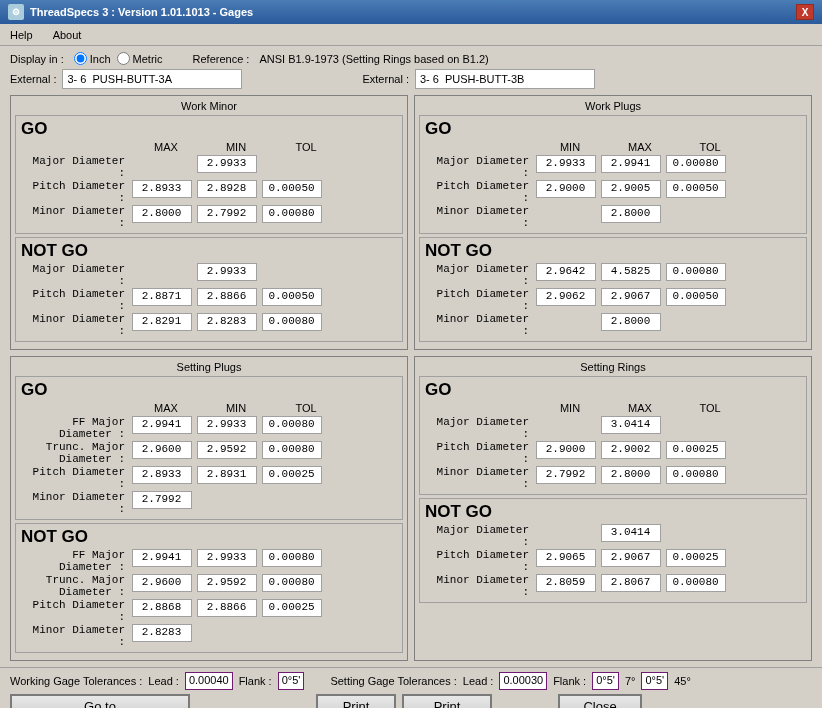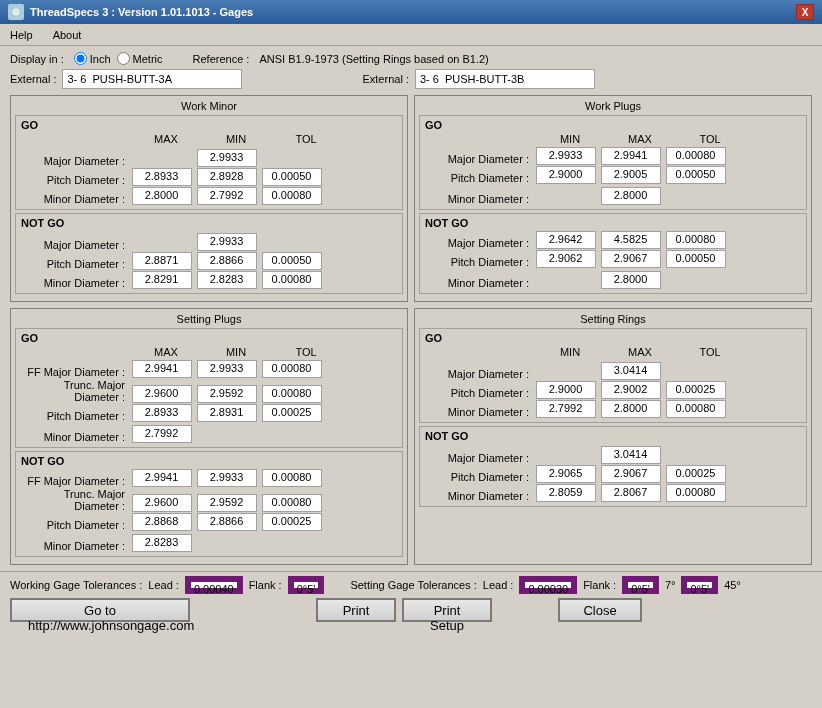--- a/index.html
+++ b/index.html
@@ -82,32 +82,33 @@
       text-align: center;
       font-size: 11px;
       margin-bottom: 3px;
     }
     .subpanel {
       border: 1px solid #a0a0a0;
       background: #d4d0c8;
       padding: 3px 5px;
       margin-bottom: 3px;
     }
-    .go-label { font-size: 11px; font-weight: bold; margin-bottom: 2px; }
+    .go-label { font-size: 17px; font-weight: bold; margin-bottom: 2px; }
     .col-headers {
       display: flex;
       padding-left: 110px;
       gap: 0;
       margin-bottom: 2px;
     }
     .col-h { width: 70px; text-align: center; font-size: 11px; }
     .data-row {
       display: flex;
-      align-items: flex-end;
+      align-items: flex-start;
       margin-bottom: 1px;
+      font-family: Liberation Mono, monospace;
     }
     .row-label { width: 108px; font-size: 11px; text-align: right; padding-right: 4px; }
     .data-cell {
       width: 65px;
       text-align: center;
     }
     .value-box {
       border: 1px solid #a0a0a0;
       background: white;
       padding: 1px 3px;
@@ -124,21 +125,21 @@
       border-top: 1px solid #a0a0a0;
     }
     .tolerances-row {
       display: flex;
       align-items: center;
       gap: 6px;
       font-size: 11px;
       margin-bottom: 4px;
     }
     .tol-value {
-      border: 6px solid #701a75;
+      border: 1px solid #701a75;
       background: white;
       padding: 1px 3px;
       font-size: 11px;
       height: 18px;
       display: inline-block;
     }
     .buttons-row {
       display: flex;
       gap: 6px;
     }

